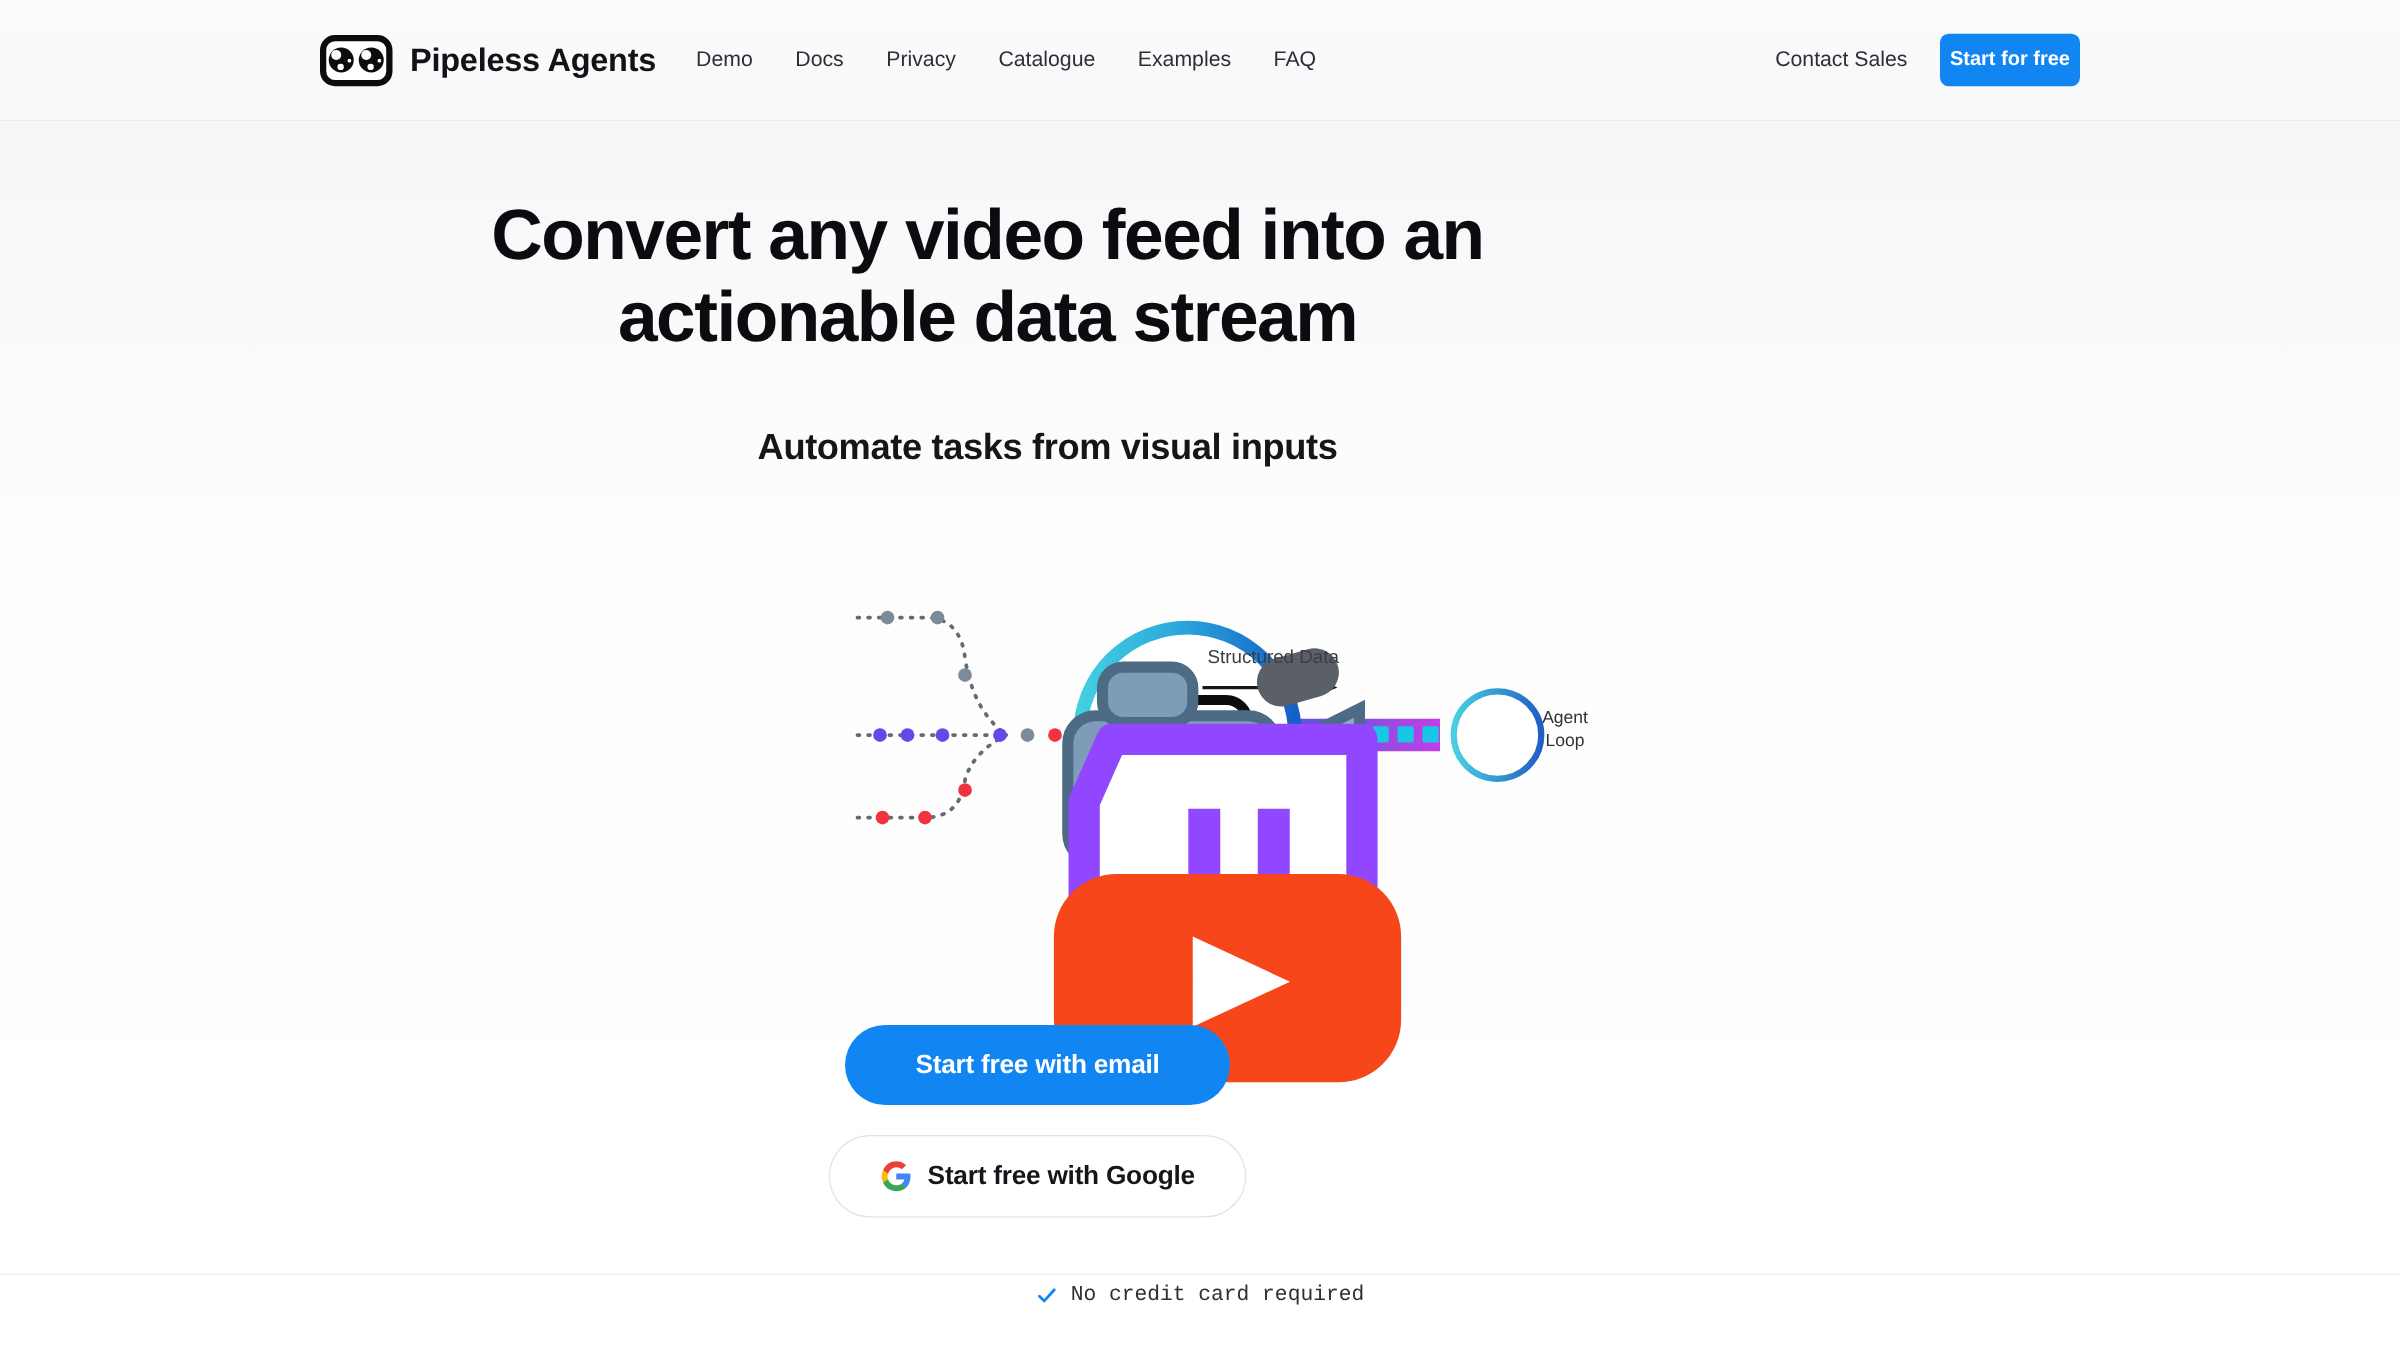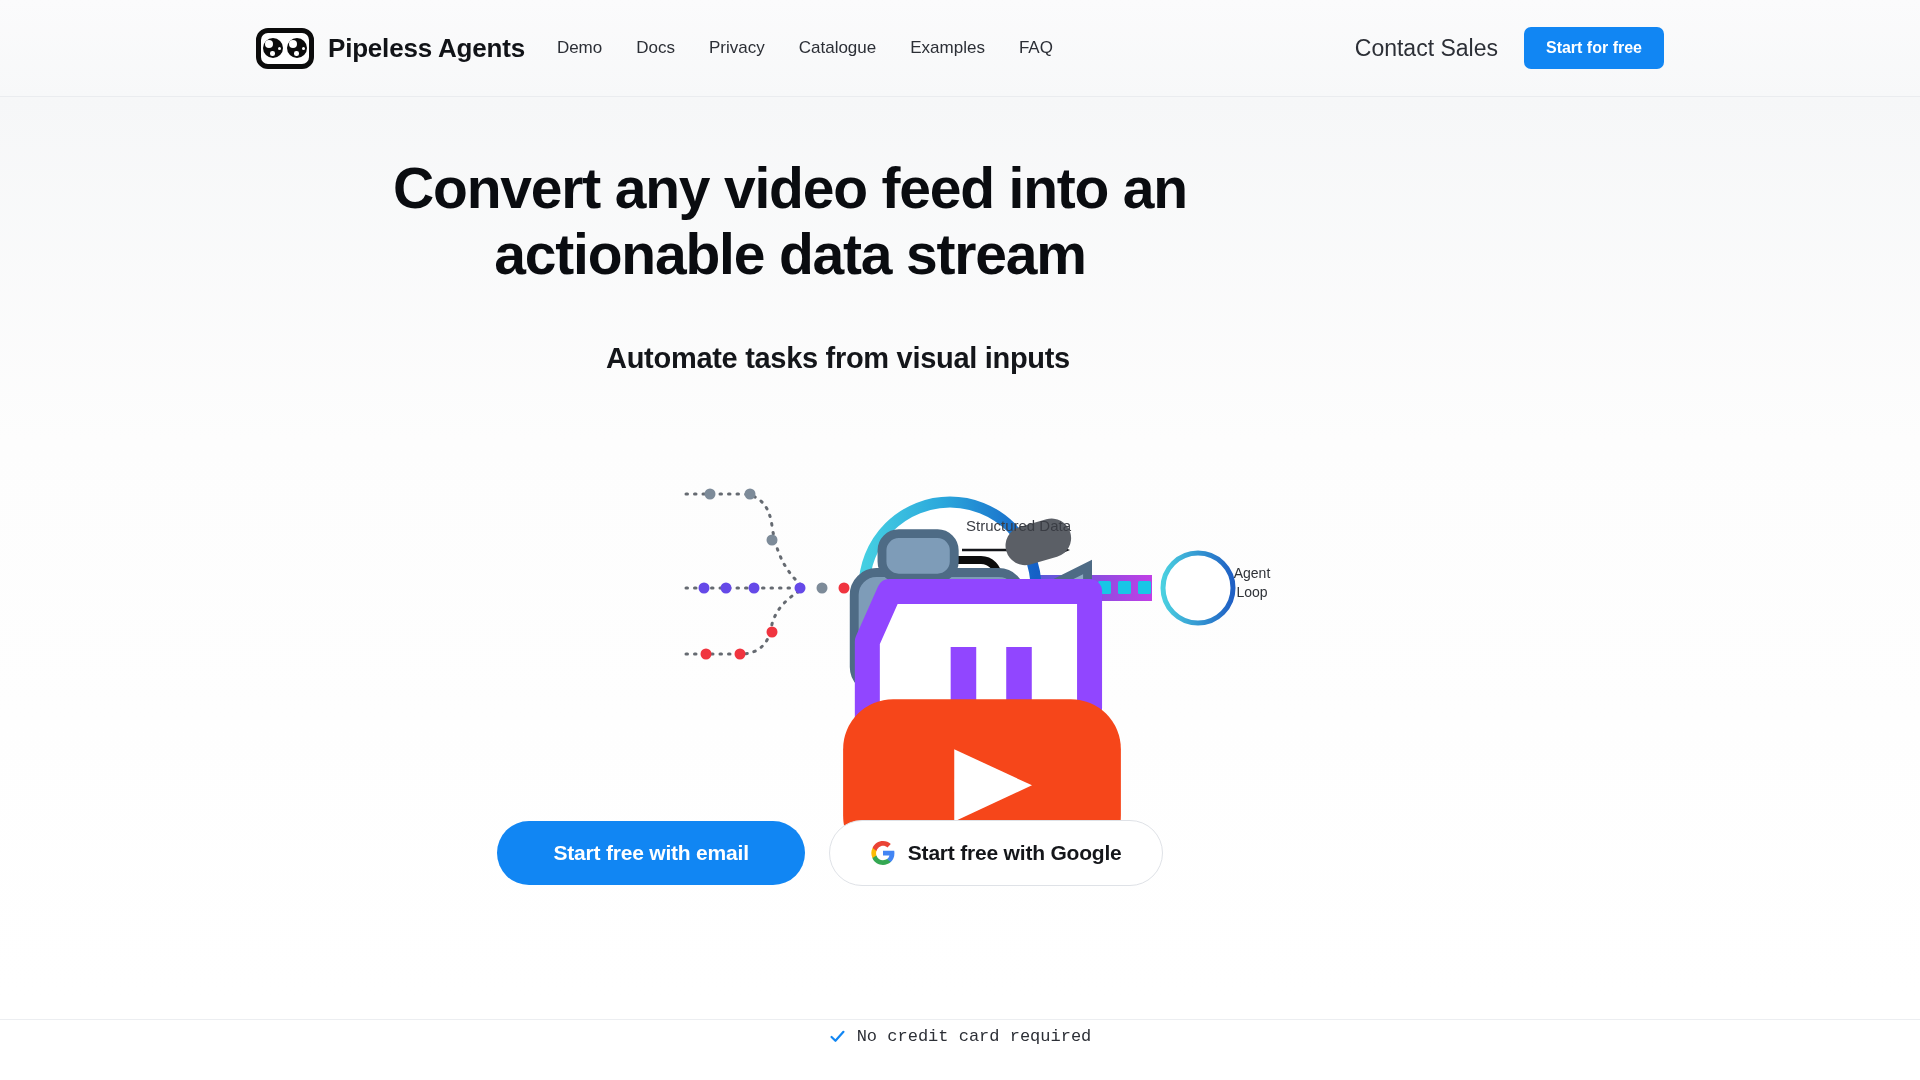--- a/index.html
+++ b/index.html
@@ -46,24 +46,24 @@
     text-align:center;
   }
   .nav { display:flex; align-items:center; gap:34px; margin-left:32px; }
   .nav a {
     font-size:17px; color:#2c2f36; text-decoration:none; white-space:nowrap;
   }
   .header-right {
     margin-left:auto; margin-right:256px;
     display:flex; align-items:center; gap:26px;
   }
-  .contact-sales { font-size:23px; color:#2c2f36; text-decoration:none; white-space:nowrap; }
+  .contact-sales { font-size:17px; color:#2c2f36; text-decoration:none; white-space:nowrap; }
   .btn-start-free {
     background:#1186f3; color:#fff; font-size:16px; font-weight:700;
-    border:none; border-radius:7px; padding:12px 22px; cursor:pointer;
+    border:none; border-radius:7px; padding:12px 8px; cursor:pointer;
     white-space:nowrap;
   }
 
   
   .hero { position:absolute; top:97px; left:0; width:1920px; height:903px;
           background:linear-gradient(180deg,#f6f7f8 0%,#fdfdfd 38%,#ffffff 100%); }
   .headline {
     position:absolute; top:58px; left:0; width:1580px; text-align:center;
     font-size:57px; font-weight:700; line-height:1.16; color:#0a0c10;
     letter-spacing:-1.2px;
@@ -87,21 +87,21 @@
   }
   .lbl-structured { left:352px; top:75px; }
   .lbl-agent {
     left:595px; top:122px; width:86px; text-align:center;
     font-size:14px; color:#2f3238; line-height:1.35;
   }
 
   
   .cta-row {
     position:absolute; top:723px; left:0; width:1660px;
-    display:flex; justify-content:center; align-items:center; gap:24px;
+    display:flex; justify-content:center; align-items:center; gap:24px;flex-direction:column;
   }
   .btn-email {
     background:#1186f3; color:#fff; border:none; border-radius:40px;
     font-size:21px; font-weight:700; padding:20px 56px; cursor:pointer;
     white-space:nowrap; letter-spacing:-0.2px;
   }
   .btn-google {
     background:#fff; color:#14161a; border:1px solid #dfe2e7; border-radius:40px;
     font-size:21px; font-weight:700; padding:19px 40px; cursor:pointer;
     display:flex; align-items:center; gap:12px; white-space:nowrap;

